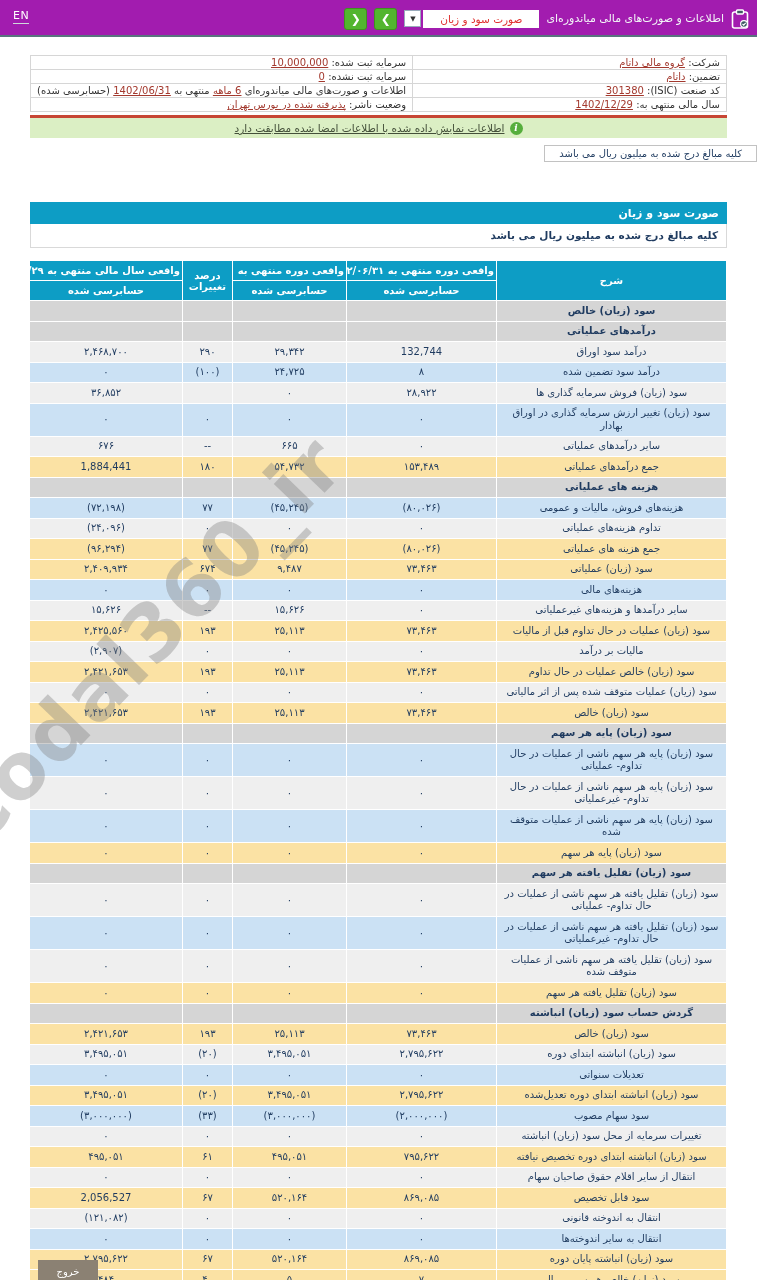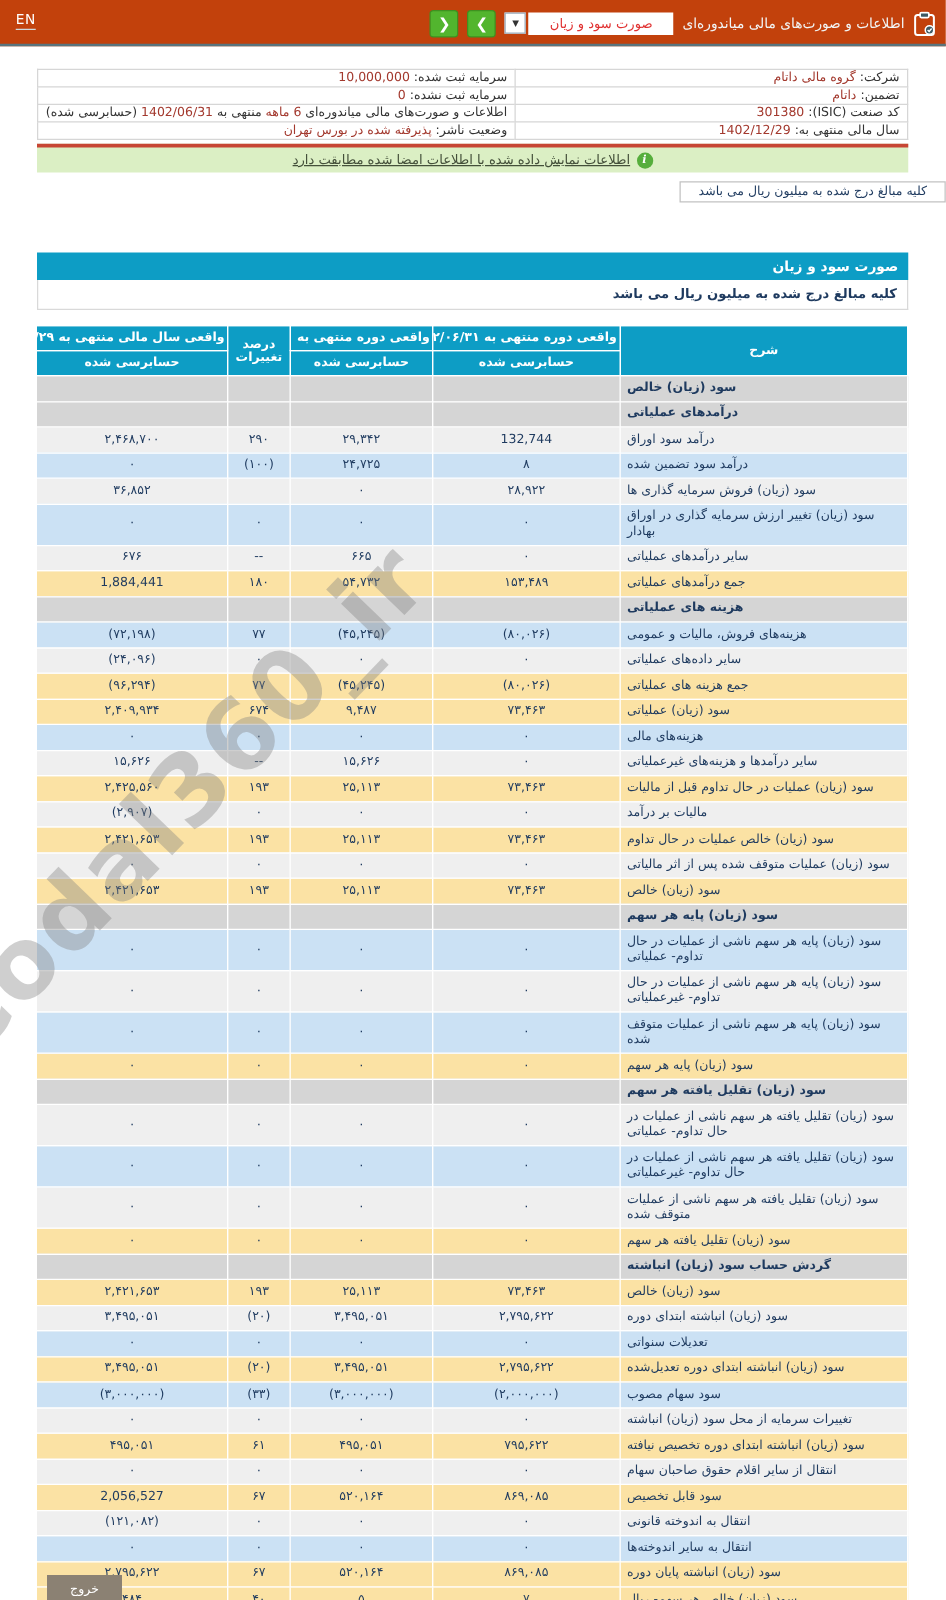--- a/index.html
+++ b/index.html
@@ -1,40 +1,40 @@
 <!DOCTYPE html>
 <html lang="fa" dir="rtl"><head>
 <meta charset="utf-8">
 <style>
   * { margin:0; padding:0; box-sizing:border-box; }
   html,body { width:757px; height:1280px; overflow:hidden; background:#fff;
     font-family:"DejaVu Sans", sans-serif; position:relative; direction:rtl; }
 
   
-  .topbar { position:relative; height:37px; background:#c2410c; border-bottom:2px solid #58747e; }
+  .topbar { position:relative; height:37px; background:#a21caf; border-bottom:2px solid #58747e; }
   .en-link { position:absolute; left:13px; top:9px; color:#fff; font-size:11px;
     border-bottom:1px solid #cfd8db; padding-bottom:1px; cursor:pointer; letter-spacing:.5px; }
   .topbar-right { position:absolute; right:8px; top:0; height:37px; display:flex;
     align-items:center; gap:7px; direction:rtl; }
   .clip-icon { width:18px; height:20px; flex:0 0 auto; }
   .topbar-title { color:#f2f6f7; font-size:11px; white-space:nowrap; }
   .select-wrap { display:flex; direction:ltr; align-items:center; gap:2px; }
   .select-display { width:116px; height:18px; background:#fff; font-size:10.5px;
     color:#e03131; text-align:center; line-height:18px; white-space:nowrap; overflow:hidden; }
   .select-arrow { width:17px; height:17px; background:#fff; border:1px solid #9ab;
     font-size:7px; color:#333; display:flex; align-items:center; justify-content:center; cursor:pointer; }
   .nav-btn { width:23px; height:22px; background:#52B52E; border:1px solid #3f9120; border-radius:3px;
     color:#fff; font-size:12px; font-weight:bold; display:flex; align-items:center;
     justify-content:center; cursor:pointer; }
 
   
   .info-table { width:697px; margin:18px 30px 0; border-collapse:collapse; font-size:10px; color:#333; }
   .info-table td { border:1px solid #d6d6d6; padding:1px 6px; height:13px; white-space:nowrap; overflow:hidden; }
   .info-table td.half { width:50%; }
-  .info-val { color:#A3392E; }
+  .info-val { color:#A3392E;text-decoration:underline; }
   .info-lbl { color:#333; }
 
   
   .alert-bar { width:697px; margin:3px 30px 0; background:#DBEFC4; border-top:3px solid #C74634;
     height:23px; display:flex; align-items:center; justify-content:center; gap:5px; direction:rtl; }
   .alert-text { font-size:10.5px; color:#44503a;text-decoration:underline; }
   .alert-icon { width:13px; height:13px; border-radius:50%; background:#56AE3C; color:#fff;
     font-size:9px; font-weight:bold; display:flex; align-items:center; justify-content:center;
     font-family:"DejaVu Serif", serif; font-style:italic; }
 
@@ -53,21 +53,21 @@
   .tbl-wrap { position:relative; width:697px; margin:12px 30px 0; }
   table.stmt { width:697px; border-collapse:collapse; table-layout:fixed; direction:rtl; }
   table.stmt col.c-desc { width:230px; } table.stmt col.c-p1 { width:150px; }
   table.stmt col.c-p2 { width:114px; } table.stmt col.c-ch { width:50px; }
   table.stmt col.c-p3 { width:153px; }
   table.stmt th { background:#0D9DC5; color:#fff; font-size:10px; font-weight:bold;
     border:1px solid #fff; padding:4px 2px; overflow:hidden; }
   table.stmt th.nowrap { white-space:nowrap; }
   table.stmt td { border:1px solid #fff; font-size:10px; padding:3.5px 5px; color:#1E3A5F;
     line-height:1.25; }
-  td.c-label { text-align:left; }
+  td.c-label { text-align:center; }
   td.c-val { text-align:center; direction:ltr; white-space:nowrap; }
   tr.row-s td { background:#D5D5D5; font-weight:bold; }
   tr.row-a td { background:#EFEFEF; }
   tr.row-b td { background:#CBE1F4; }
   tr.row-t td { background:#FBE2A4; }
   td.neg { color:#E03131; }
 
   
   .watermark { position:absolute; left:85px; top:420px; font-size:78px; font-weight:bold;
     color:rgba(130,130,130,0.38); transform:rotate(-46deg); transform-origin:90px 380px;
@@ -247,21 +247,21 @@
           <td class="c-val"></td>
         </tr>
         <tr class="row-b">
           <td class="c-label">هزینه‌های فروش، مالیات و عمومی</td>
           <td class="c-val neg">(۸۰,۰۲۶)</td>
           <td class="c-val neg">(۴۵,۲۴۵)</td>
           <td class="c-val">۷۷</td>
           <td class="c-val neg">(۷۲,۱۹۸)</td>
         </tr>
         <tr class="row-a">
-          <td class="c-label">سایر داده‌های عملیاتی</td>
+          <td class="c-label">تداوم هزینه‌های عملیاتی</td>
           <td class="c-val">۰</td>
           <td class="c-val">۰</td>
           <td class="c-val">۰</td>
           <td class="c-val neg">(۲۴,۰۹۶)</td>
         </tr>
         <tr class="row-t">
           <td class="c-label">جمع هزینه های عملیاتی</td>
           <td class="c-val neg">(۸۰,۰۲۶)</td>
           <td class="c-val neg">(۴۵,۲۴۵)</td>
           <td class="c-val">۷۷</td>

